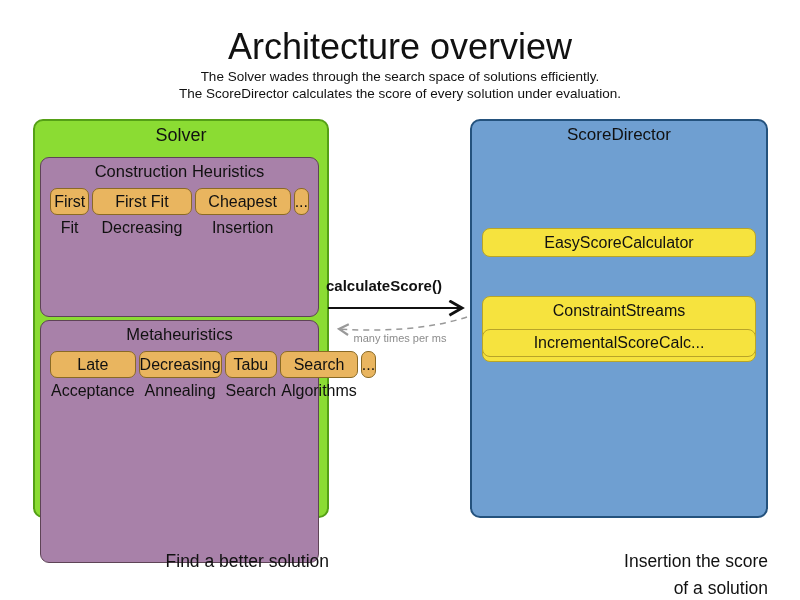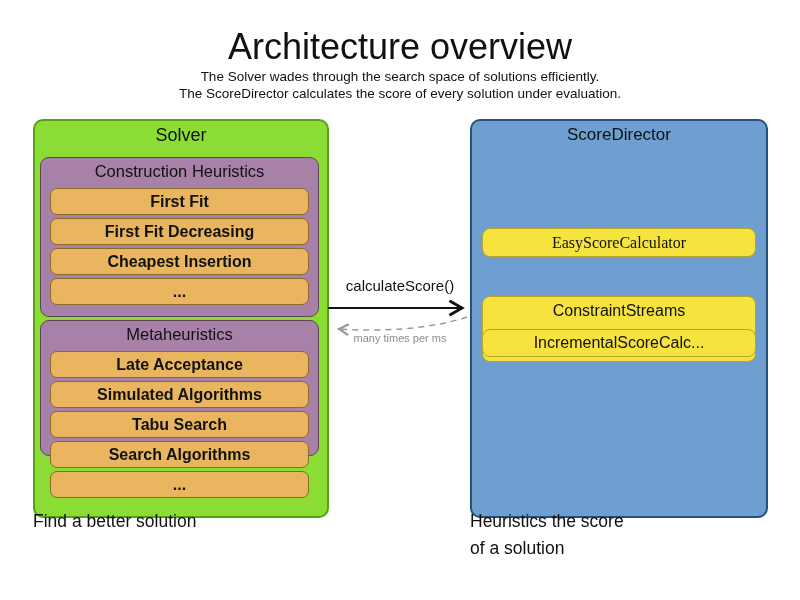--- a/index.html
+++ b/index.html
@@ -17,45 +17,45 @@
               border:2px solid var(--solver-border,#55a016);}
   .director-box{left:470px;width:298px;background:var(--director-bg,#6f9fd1);
                 border:2px solid var(--director-border,#24527d);}
   .bigbox .boxlabel{position:absolute;top:4px;left:0;width:100%;text-align:center;
                     font-size:18px;}
   .director-box .boxlabel{font-size:17px;}
 
   .phase{position:absolute;left:5px;right:8px;background:var(--phase-bg,#a881a9);
          border:1.5px solid var(--phase-border,#5e4456);border-radius:9px;box-sizing:border-box;}
   .phase-ch{top:36px;height:160px;}
-  .phase-mh{top:199px;height:136px;}
+  .phase-mh{top:199px;height:243px;}
   .phase .phaselabel{text-align:center;font-size:16.5px;padding-top:4px;height:26px;}
-  .itemlist{display:flex;flex-direction:column;gap:3px;margin:0 9px;font-weight:bold;}
+  .itemlist{display:flex;flex-direction:row;gap:3px;margin:0 9px;}
   .item{height:27px;line-height:26px;text-align:center;font-size:16px;
         background:var(--item-bg,#e9b55f);border:1.5px solid var(--item-border,#8a6a25);
         border-radius:7px;box-sizing:border-box;}
 
   .calc{position:absolute;left:10px;right:10px;background:var(--calc-bg,#f6e33e);
         border:1.5px solid var(--calc-border,#b8a428);border-radius:8px;box-sizing:border-box;
         text-align:center;font-size:16px;}
-  .calc-easy{top:107px;height:29px;line-height:27px;font-family:Liberation Serif, serif;}
+  .calc-easy{top:107px;height:29px;line-height:27px;}
   .calc-cs{top:139px;height:66px;margin-top:36px;}
   .calc-cs .cslabel{height:26px;line-height:27px;}
   .calc-bavet{position:absolute;left:12px;right:12px;top:29px;height:28px;line-height:26px;
         background:var(--item-bg,#e9b55f);border:1.5px solid var(--item-border,#8a6a25);
         border-radius:7px;box-sizing:border-box;text-align:center;}
   .calc-inc{top:208px;height:28px;line-height:26px;}
 
-  .arrow-label{position:absolute;left:326px;width:148px;text-align:center;
-               font-size:15px;top:277px;}
+  .arrow-label{position:absolute;left:326px;width:148px;
+               font-size:15px;top:277px;font-weight:bold;}
   .arrow-note{position:absolute;left:326px;width:148px;text-align:center;
               font-size:11px;top:332px;color:#8c8c8c;}
   .arrow-svg{position:absolute;left:326px;top:300px;}
 
-  .caption{position:absolute;top:508px;text-align:left;font-size:17.5px;line-height:27px;}
+  .caption{position:absolute;top:548px;text-align:right;font-size:17.5px;line-height:27px;}
   .caption-left{left:33px;width:296px;}
   .caption-right{left:470px;width:298px;}
 </style>
 </head>
 <body>
 
 <div class="canvas">
 
   <div class="title">Architecture overview</div>
   <div class="subtitle l1">The Solver wades through the search space of solutions efficiently.</div>
@@ -71,21 +71,21 @@
           <div class="item">First Fit Decreasing</div>
           <div class="item">Cheapest Insertion</div>
           <div class="item">...</div>
         </div>
     </div>
 
     <div class="phase phase-mh">
       <div class="phaselabel">Metaheuristics</div>
       <div class="itemlist">
           <div class="item">Late Acceptance</div>
-          <div class="item">Simulated Algorithms</div>
+          <div class="item">Decreasing Annealing</div>
           <div class="item">Tabu Search</div>
           <div class="item">Search Algorithms</div>
           <div class="item">...</div>
         </div>
     </div>
   </div>
 
   <div class="bigbox director-box">
     <div class="boxlabel">ScoreDirector</div>
 
@@ -108,17 +108,17 @@
         <path d="M1,1 L8,5 L1,9" fill="none" stroke="#999" stroke-width="1.6"></path>
       </marker>
     </defs>
     <line x1="2" y1="8" x2="136" y2="8" stroke="#111" stroke-width="2" marker-end="url(#ah-black)"></line>
     <path d="M141,17 C 104,29 58,32 13,29" fill="none" stroke="#999" stroke-width="1.5" stroke-dasharray="6 5" marker-end="url(#ah-gray)"></path>
   </svg>
   <div class="arrow-note">many times per ms</div>
 
   <div class="caption caption-left">Find a better solution</div>
   <div class="caption caption-right">
-    <div>Heuristics the score</div>
+    <div>Insertion the score</div>
     <div>of a solution</div>
   </div>
 
 </div>
 
 </body></html>

